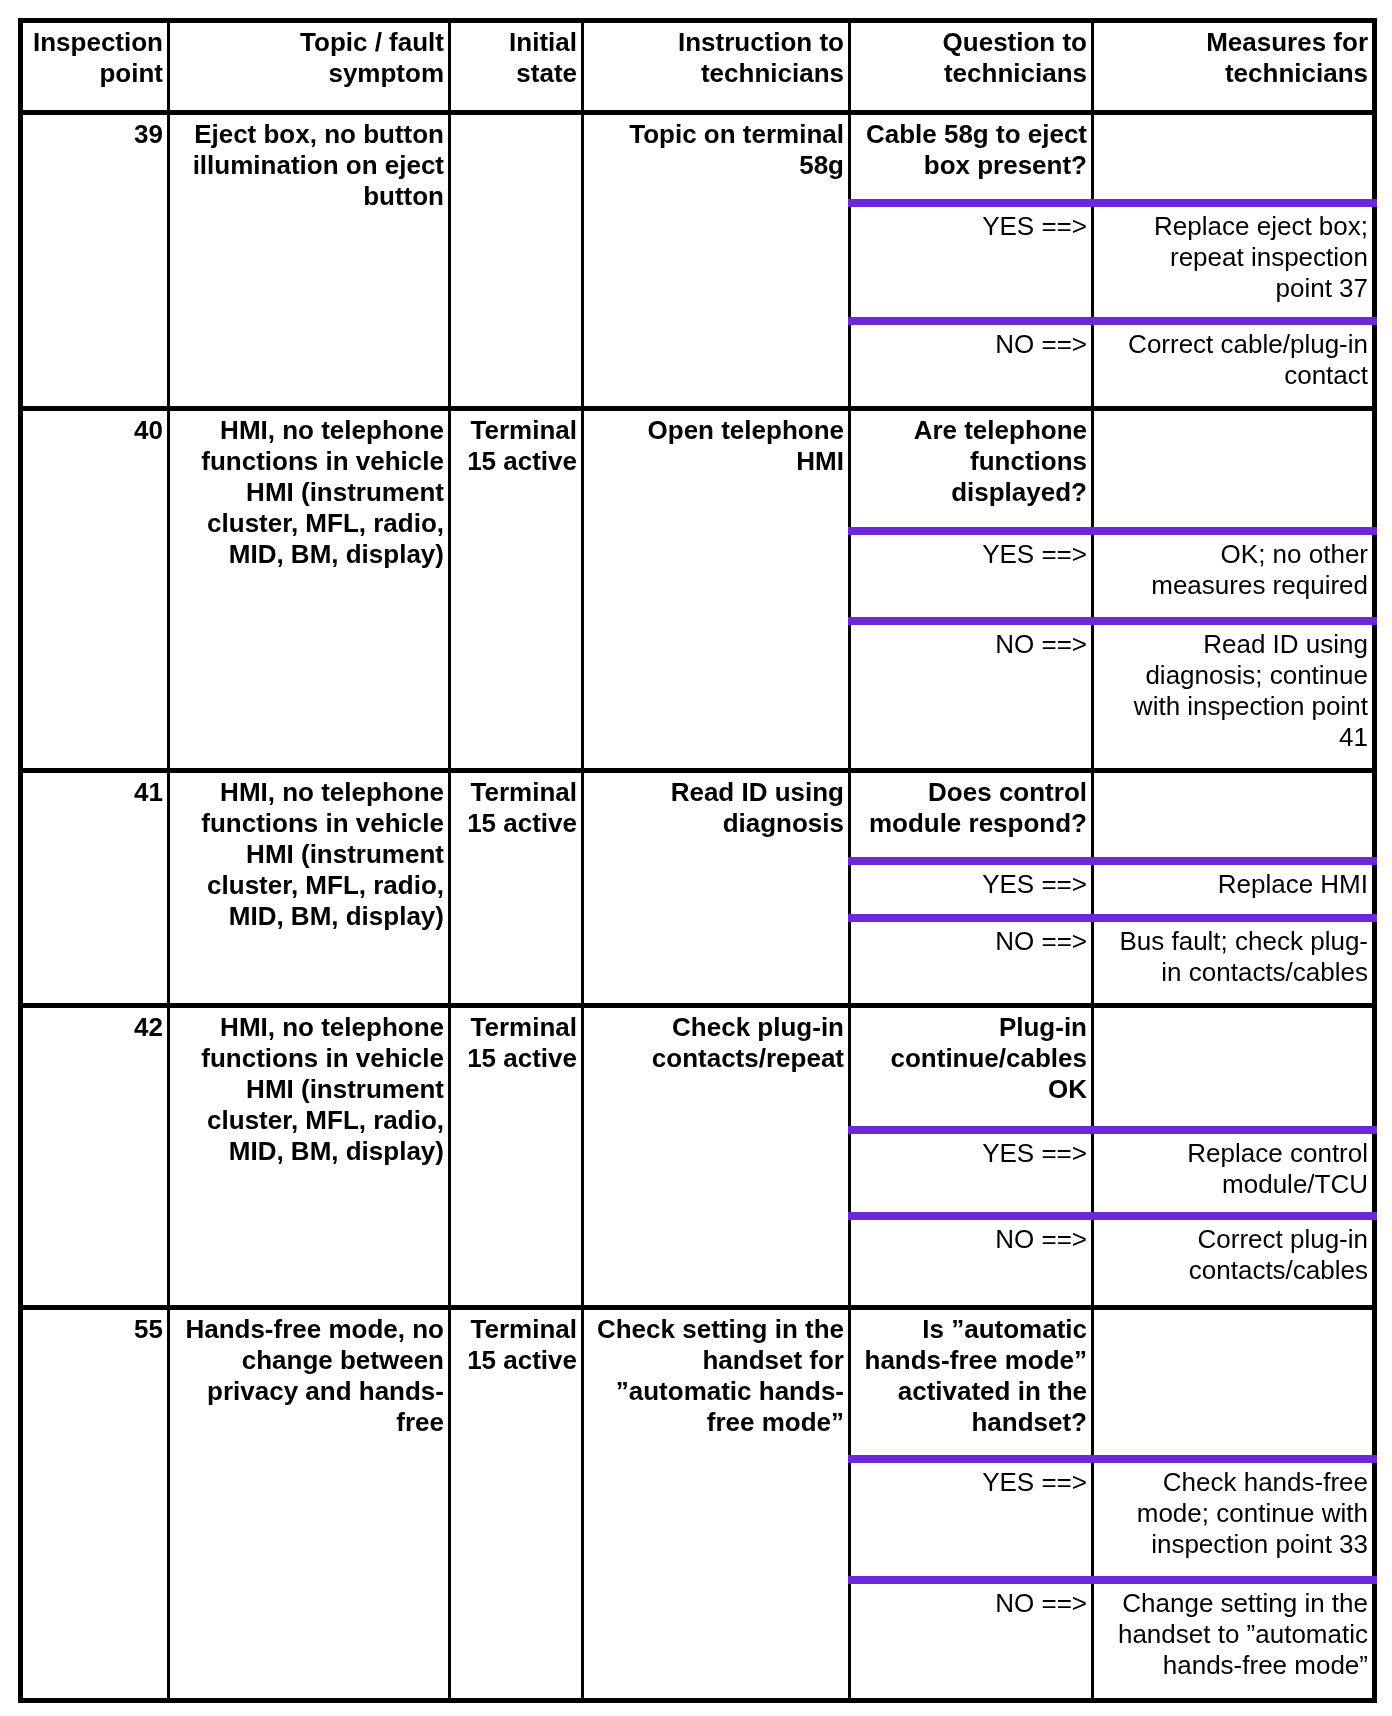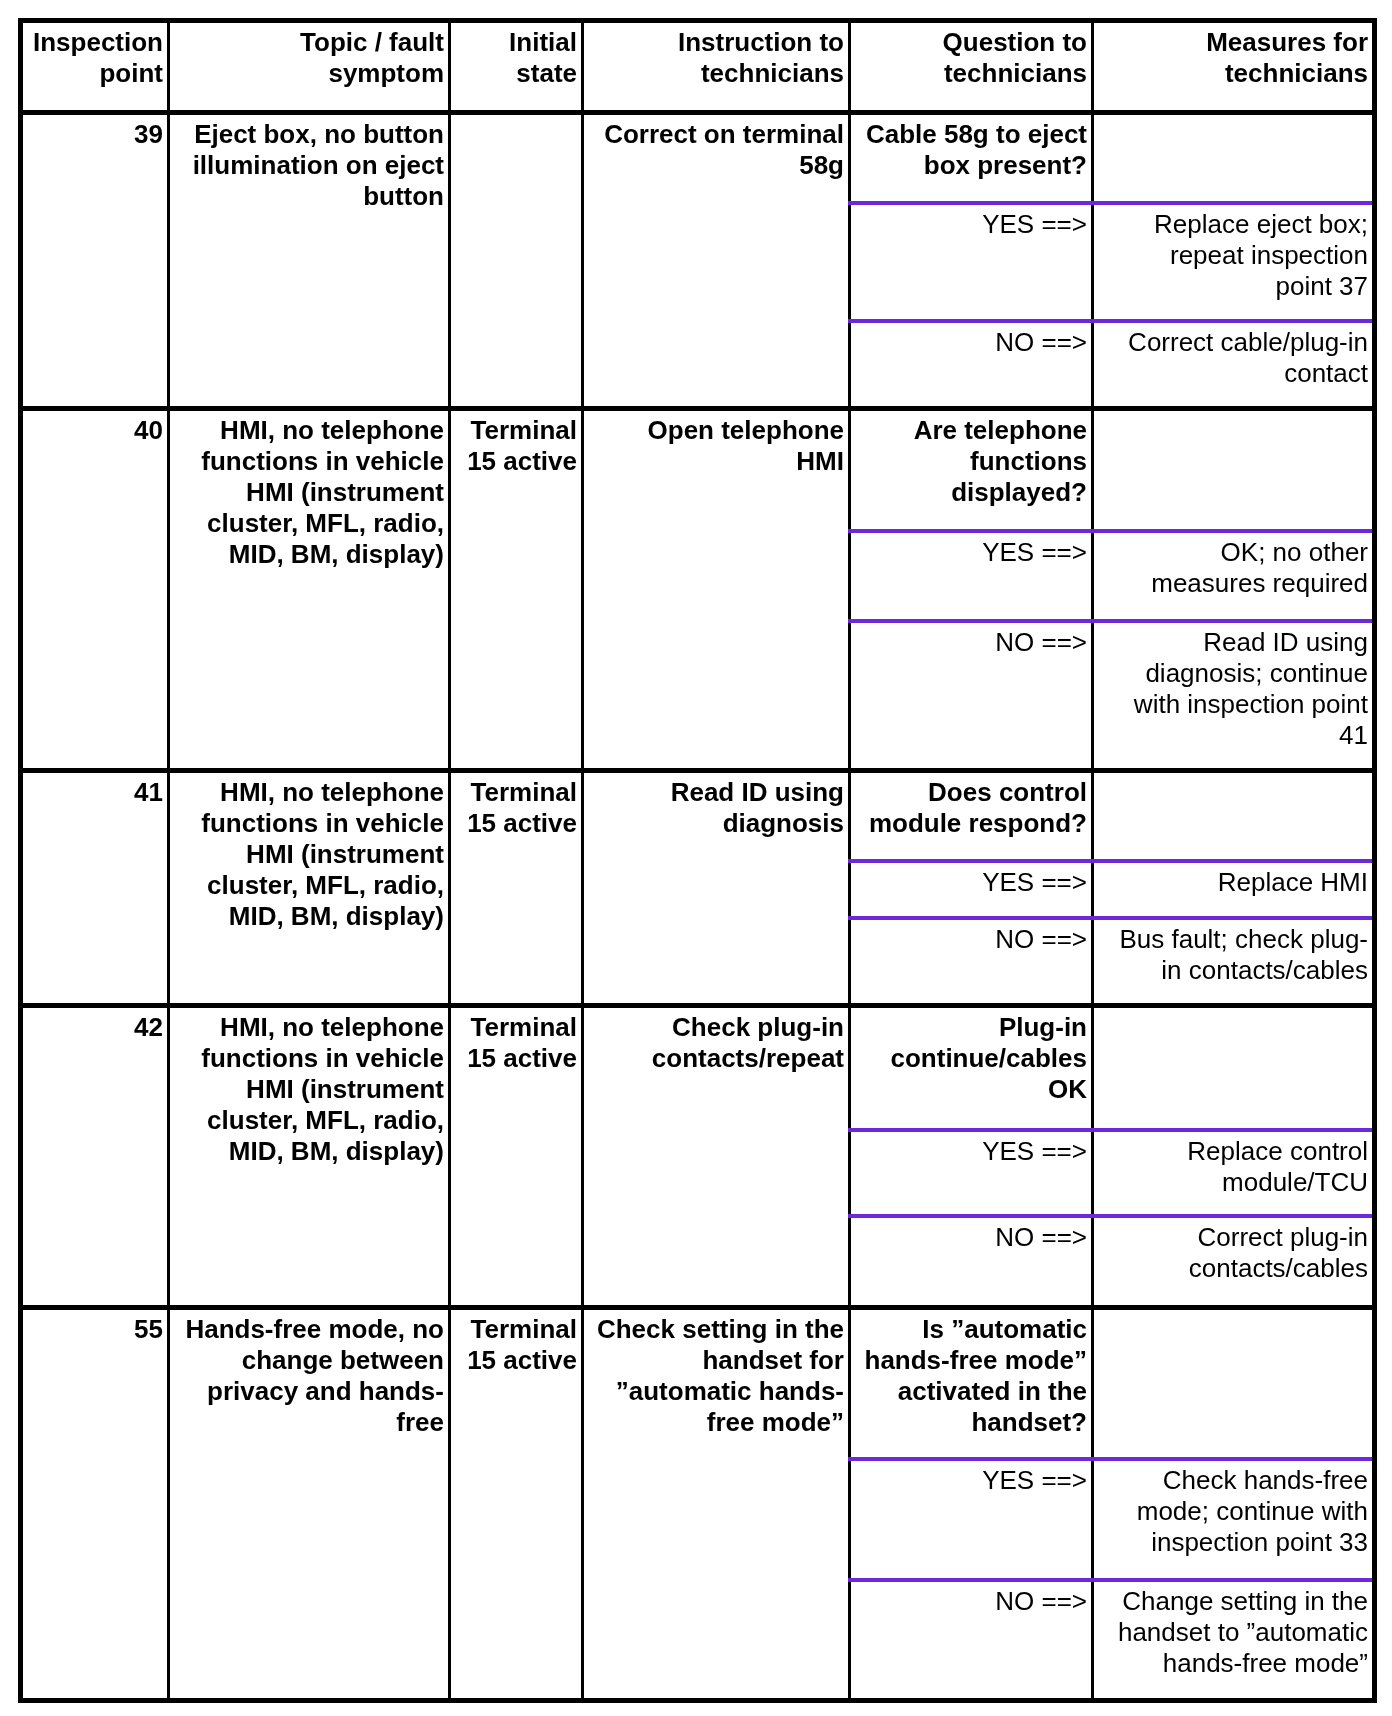--- a/index.html
+++ b/index.html
@@ -20,21 +20,21 @@
     padding: 4px 4px 4px 5px;
     font-family: "Liberation Sans", sans-serif;
     font-size: 26px;
     line-height: 31px;
     color: #000;
     white-space: pre-line;
     overflow: hidden;
   }
   thead th { font-weight: bold; border-bottom: 5px solid #000; }
   tr.bs > td { border-top: 5px solid #000; font-weight: bold; }
-  tr.sub > td { border-top: 4px solid #6d28d9; }
+  tr.sub > td { border-top: 8px solid #6d28d9; }
 </style>
 </head>
 <body>
 
 <div class="page">
   <table class="inspection">
     <colgroup>
       <col style="width:148px">
       <col style="width:281px">
       <col style="width:133px">
@@ -59,21 +59,21 @@
       </tr>
     </thead>
     <tbody>
 
       <tr class="bs" style="height:90px">
         <td rowspan="3">39</td>
         <td rowspan="3">Eject box, no button
 illumination on eject
 button</td>
         <td rowspan="3"></td>
-        <td rowspan="3">Correct on terminal
+        <td rowspan="3">Topic on terminal
 58g</td>
         <td>Cable 58g to eject
 box present?</td>
         <td></td>
       </tr>
       <tr class="sub" style="height:118px">
         <td>YES ==&gt;</td>
         <td>Replace eject box;
 repeat inspection
 point 37</td>

